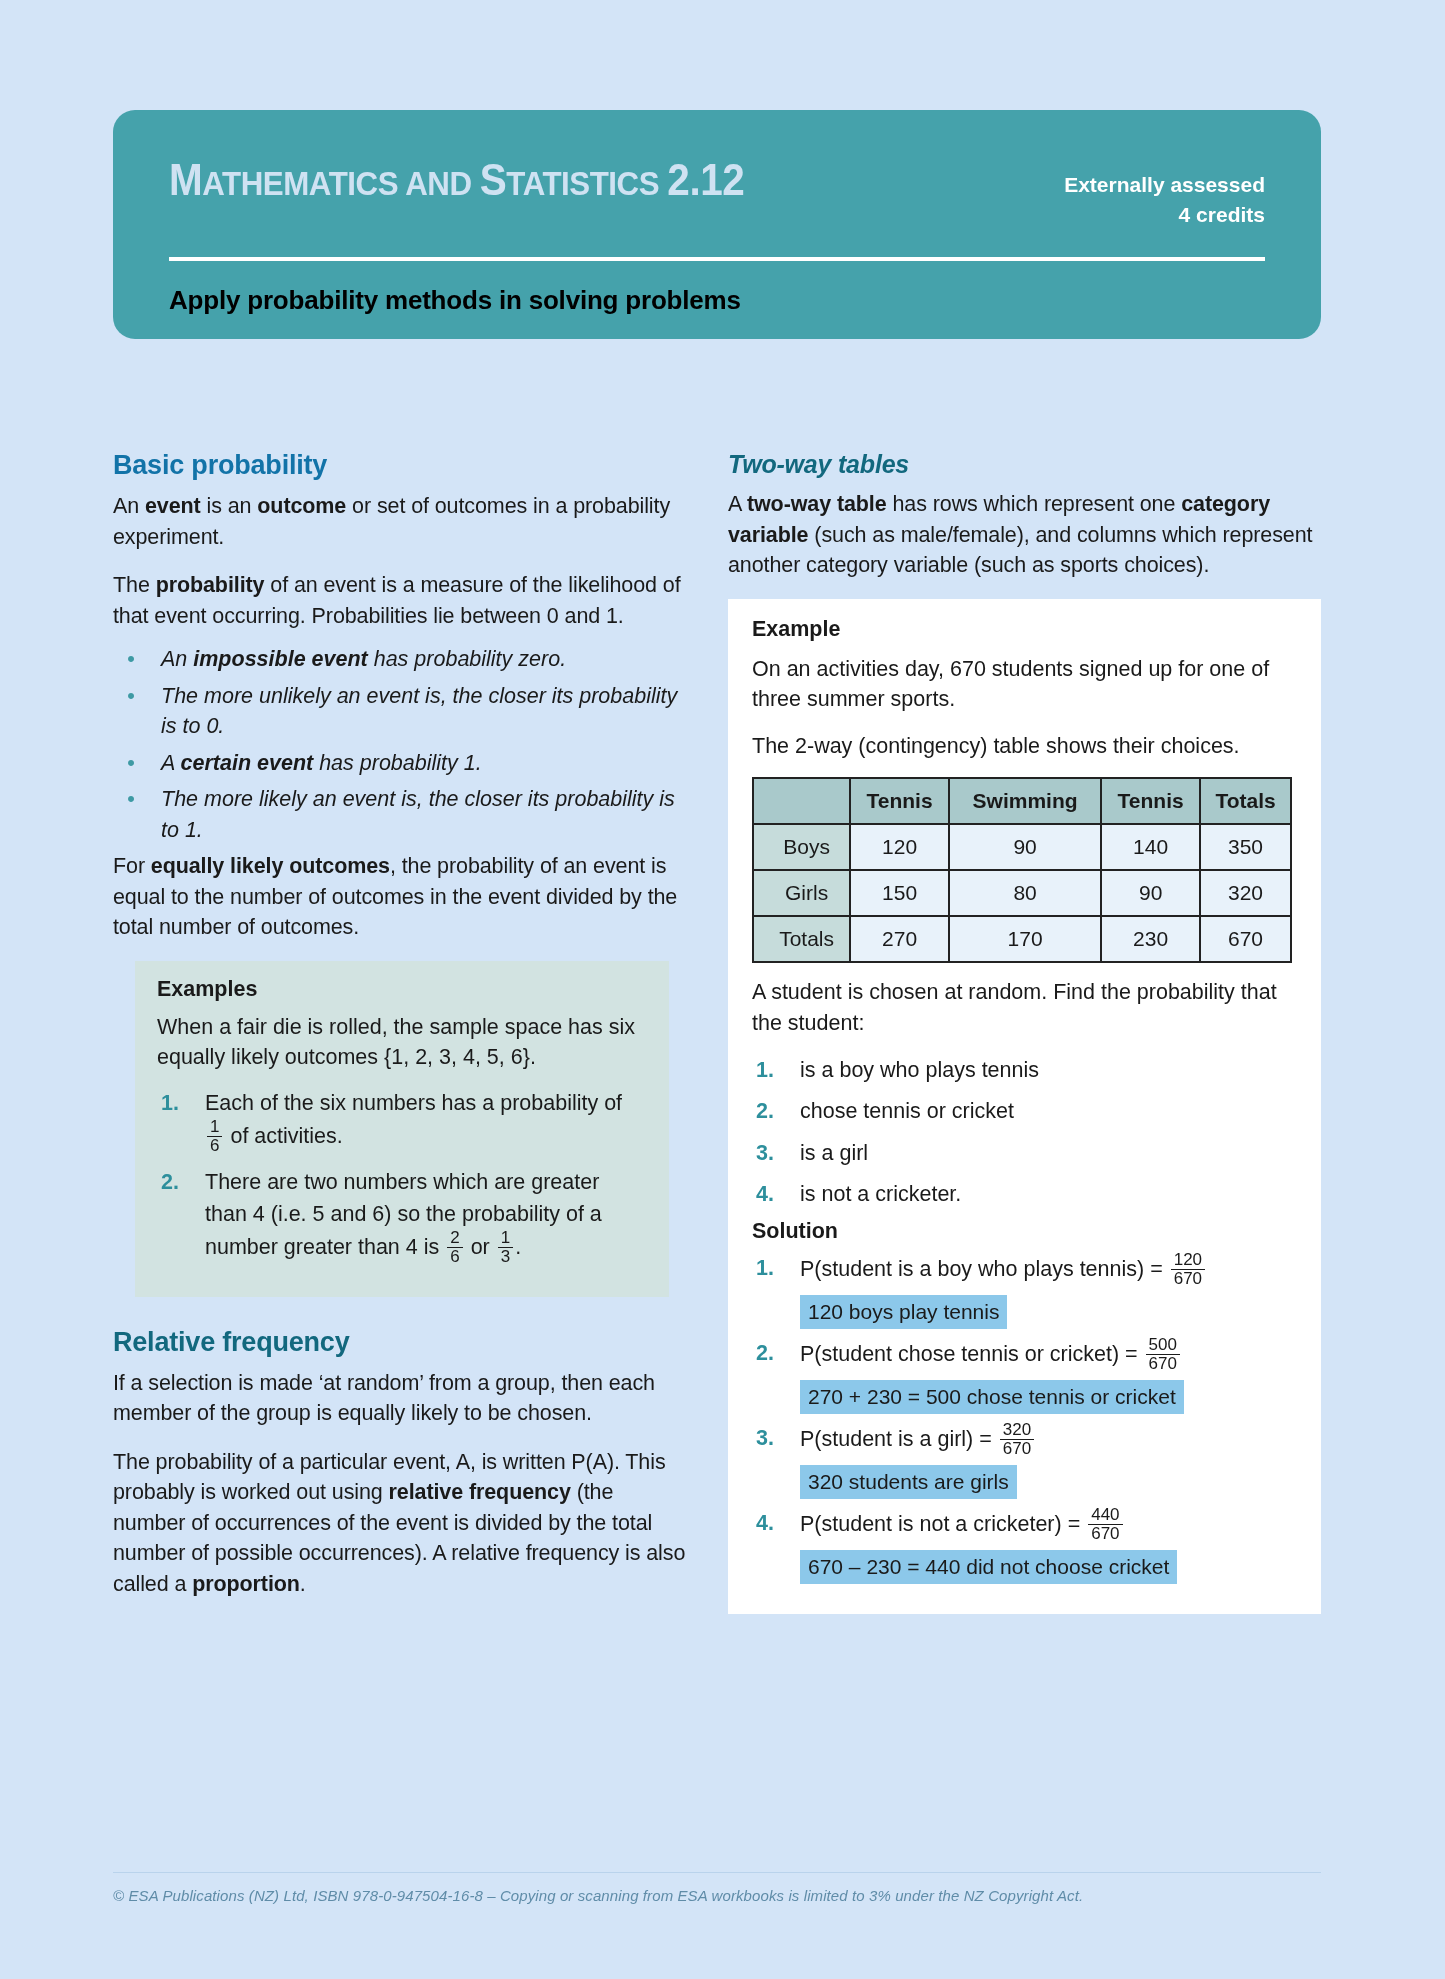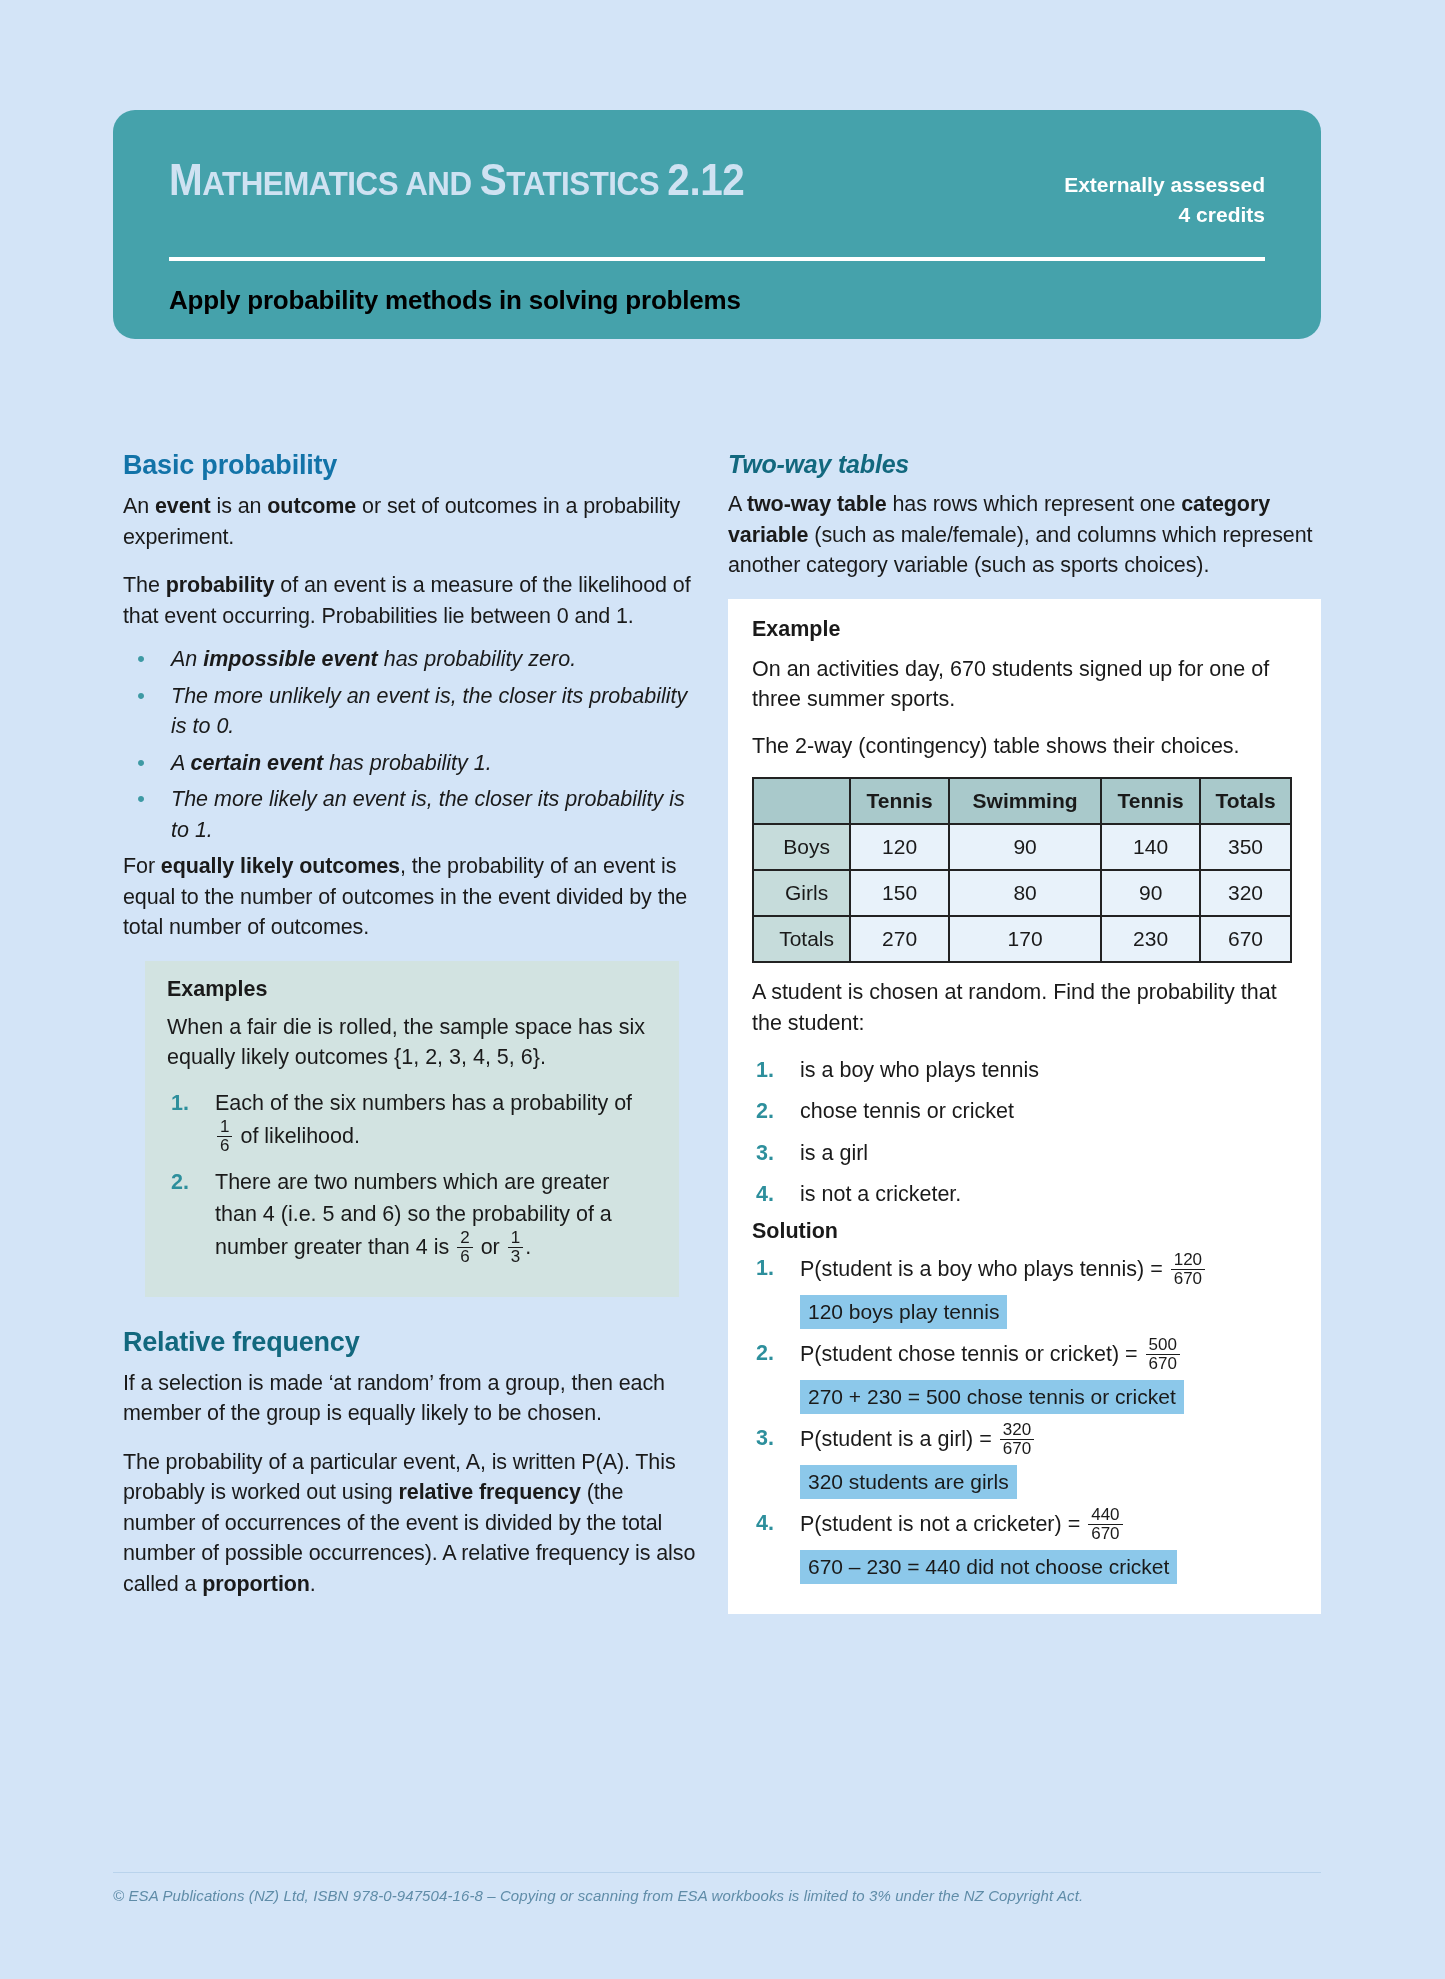--- a/index.html
+++ b/index.html
@@ -62,21 +62,21 @@
     margin-top: 24px;
     color: #000000;
     font-size: 26px;
     font-weight: bold;
     letter-spacing: -0.2px;
   }
 
   
   .col-left {
     position: absolute;
-    left: 123px;
+    left: 113px;
     top: 450px;
     width: 575px;
   }
   .col-right {
     position: absolute;
     left: 728px;
     top: 450px;
     width: 593px;
   }
 
@@ -307,21 +307,21 @@
   <p class="body"><span>For </span><b>equally likely outcomes</b><span>, the probability of an event is equal to the number of outcomes in the event divided by the total number of outcomes.</span></p>
 
   <div class="ex-box left-box">
     <h3>Examples</h3>
     <p>When a fair die is rolled, the sample space has six equally likely outcomes {1, 2, 3, 4, 5, 6}.</p>
     <ol class="numlist">
       <li>
         <span class="num">1.</span><span>Each of the six numbers has a probability of </span><span class="frac">
             <span class="n">1</span>
             <span class="d">6</span>
-          </span><span> of likelihood.</span>
+          </span><span> of activities.</span>
       </li>
       <li>
         <span class="num">2.</span><span>There are two numbers which are greater than 4 (i.e. 5 and 6) so the probability of a number greater than 4 is </span><span class="frac">
             <span class="n">2</span>
             <span class="d">6</span>
           </span><span> or </span><span class="frac">
             <span class="n">1</span>
             <span class="d">3</span>
           </span><span>.</span>
       </li>

